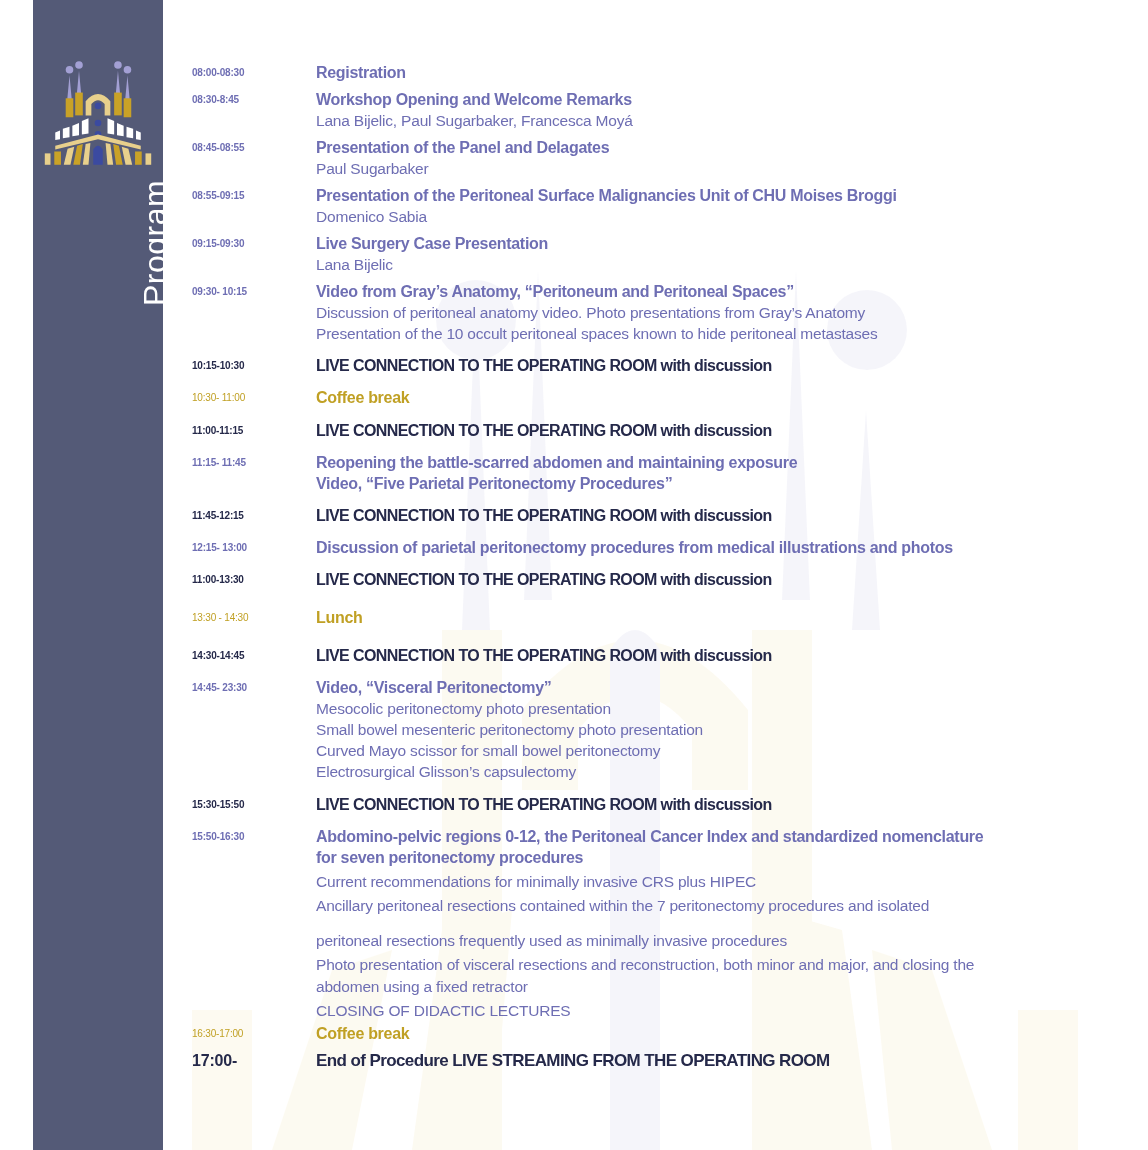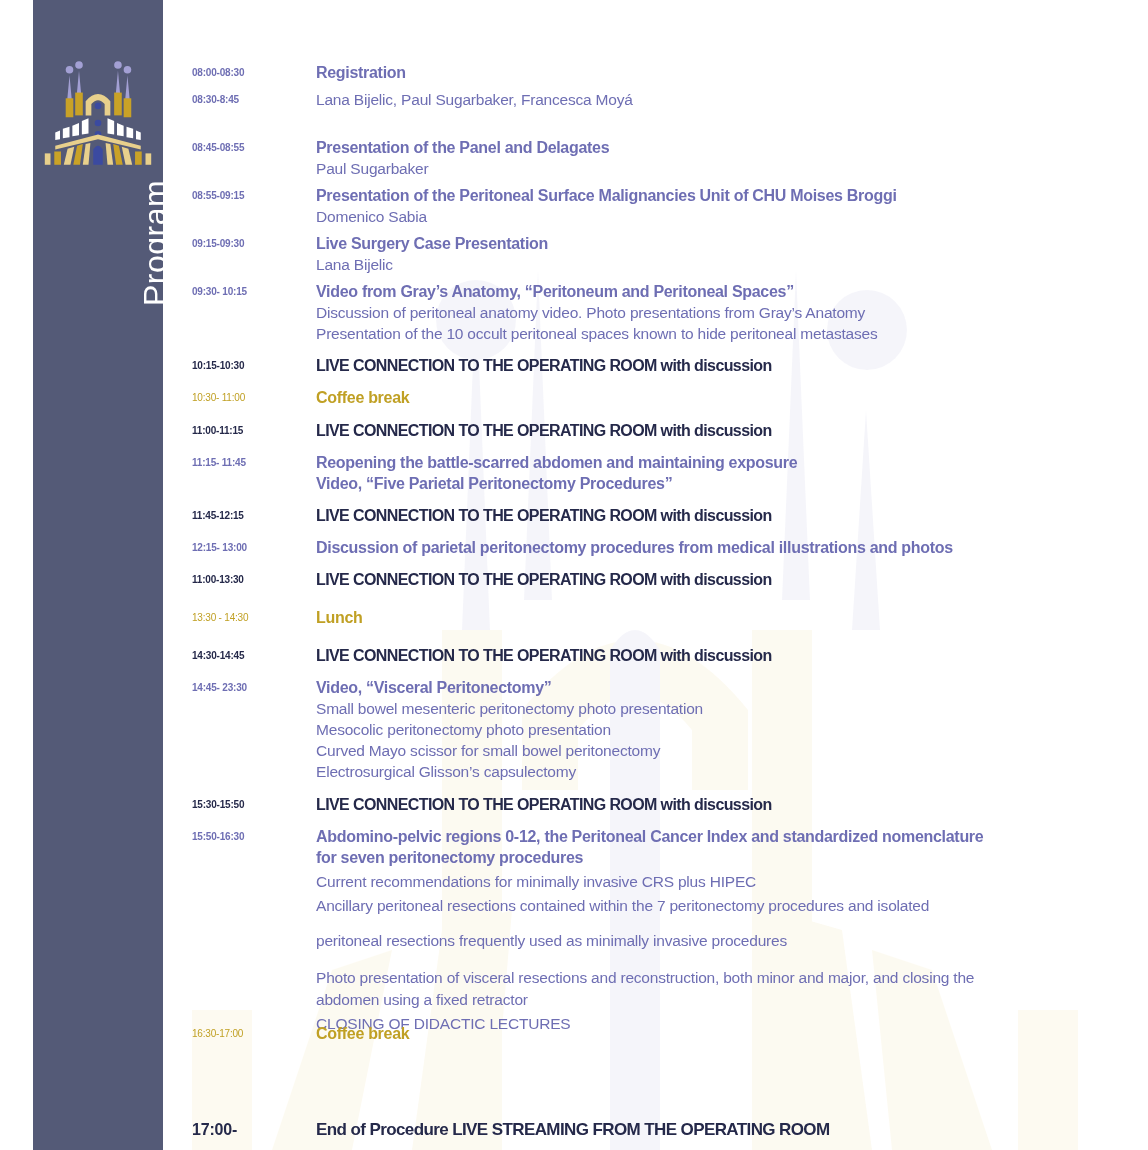--- a/index.html
+++ b/index.html
@@ -109,20 +109,21 @@
 <div class="schedule">
   <div class="row" style="top:0px">
     <div class="time c-purple">08:00-08:30</div>
     <div class="body">
         <div class="title c-purple">Registration</div>
       </div>
   </div>
   <div class="row" style="top:27px">
     <div class="time c-purple">08:30-8:45</div>
     <div class="body">
+      <div class="title c-purple">Workshop Opening and Welcome Remarks</div>
       <div class="line sub">Lana Bijelic, Paul Sugarbaker, Francesca Moyá</div>
     </div>
   </div>
   <div class="row" style="top:75px">
     <div class="time c-purple">08:45-08:55</div>
     <div class="body">
       <div class="title c-purple">Presentation of the Panel and Delagates</div>
       <div class="line sub">Paul Sugarbaker</div>
     </div>
   </div>
@@ -200,50 +201,50 @@
   <div class="row" style="top:583px">
     <div class="time c-dark">14:30-14:45</div>
     <div class="body">
         <div class="title c-dark">LIVE CONNECTION TO THE OPERATING ROOM with discussion</div>
       </div>
   </div>
   <div class="row" style="top:615px">
     <div class="time c-purple">14:45- 23:30</div>
     <div class="body">
       <div class="title c-purple">Video, “Visceral Peritonectomy”</div>
+      <div class="line sub">Mesocolic peritonectomy photo presentation</div>
       <div class="line sub">Small bowel mesenteric peritonectomy photo presentation</div>
-      <div class="line sub">Mesocolic peritonectomy photo presentation</div>
       <div class="line sub">Curved Mayo scissor for small bowel peritonectomy</div>
       <div class="line sub">Electrosurgical Glisson’s capsulectomy</div>
     </div>
   </div>
   <div class="row" style="top:732px">
     <div class="time c-dark">15:30-15:50</div>
     <div class="body">
         <div class="title c-dark">LIVE CONNECTION TO THE OPERATING ROOM with discussion</div>
       </div>
   </div>
   <div class="row" style="top:764px">
     <div class="time c-purple">15:50-16:30</div>
     <div class="body">
       <div class="title c-purple">Abdomino-pelvic regions 0-12, the Peritoneal Cancer Index and standardized nomenclature</div>
       <div class="title c-purple">for seven peritonectomy procedures</div>
       <div class="line sub" style="margin-top:3px">Current recommendations for minimally invasive CRS plus HIPEC</div>
       <div class="line sub" style="margin-top:3px">Ancillary peritoneal resections contained within the 7 peritonectomy procedures and isolated</div>
       <div class="line sub" style="margin-top:14px">peritoneal resections frequently used as minimally invasive procedures</div>
-      <div class="line sub" style="margin-top:16px">Photo presentation of visceral resections and reconstruction, both minor and major, and closing the</div>
+      <div class="line sub" style="margin-top:3px">Photo presentation of visceral resections and reconstruction, both minor and major, and closing the</div>
       <div class="line sub" style="margin-top:1px">abdomen using a fixed retractor</div>
       <div class="line sub" style="margin-top:3px">CLOSING OF DIDACTIC LECTURES</div>
     </div>
   </div>
   <div class="row" style="top:961px">
     <div class="time c-gold" style="font-weight:normal">16:30-17:00</div>
     <div class="body">
         <div class="title c-gold">Coffee break</div>
       </div>
   </div>
-  <div class="row" style="top:1057px">
+  <div class="row" style="top:988px">
     <div class="time c-dark" style="font-size:16px">17:00-</div>
     <div class="body">
         <div class="title c-dark" style="font-size:17px">End of Procedure  LIVE STREAMING FROM THE OPERATING ROOM</div>
       </div>
   </div>
 </div>
 
 </body></html>

